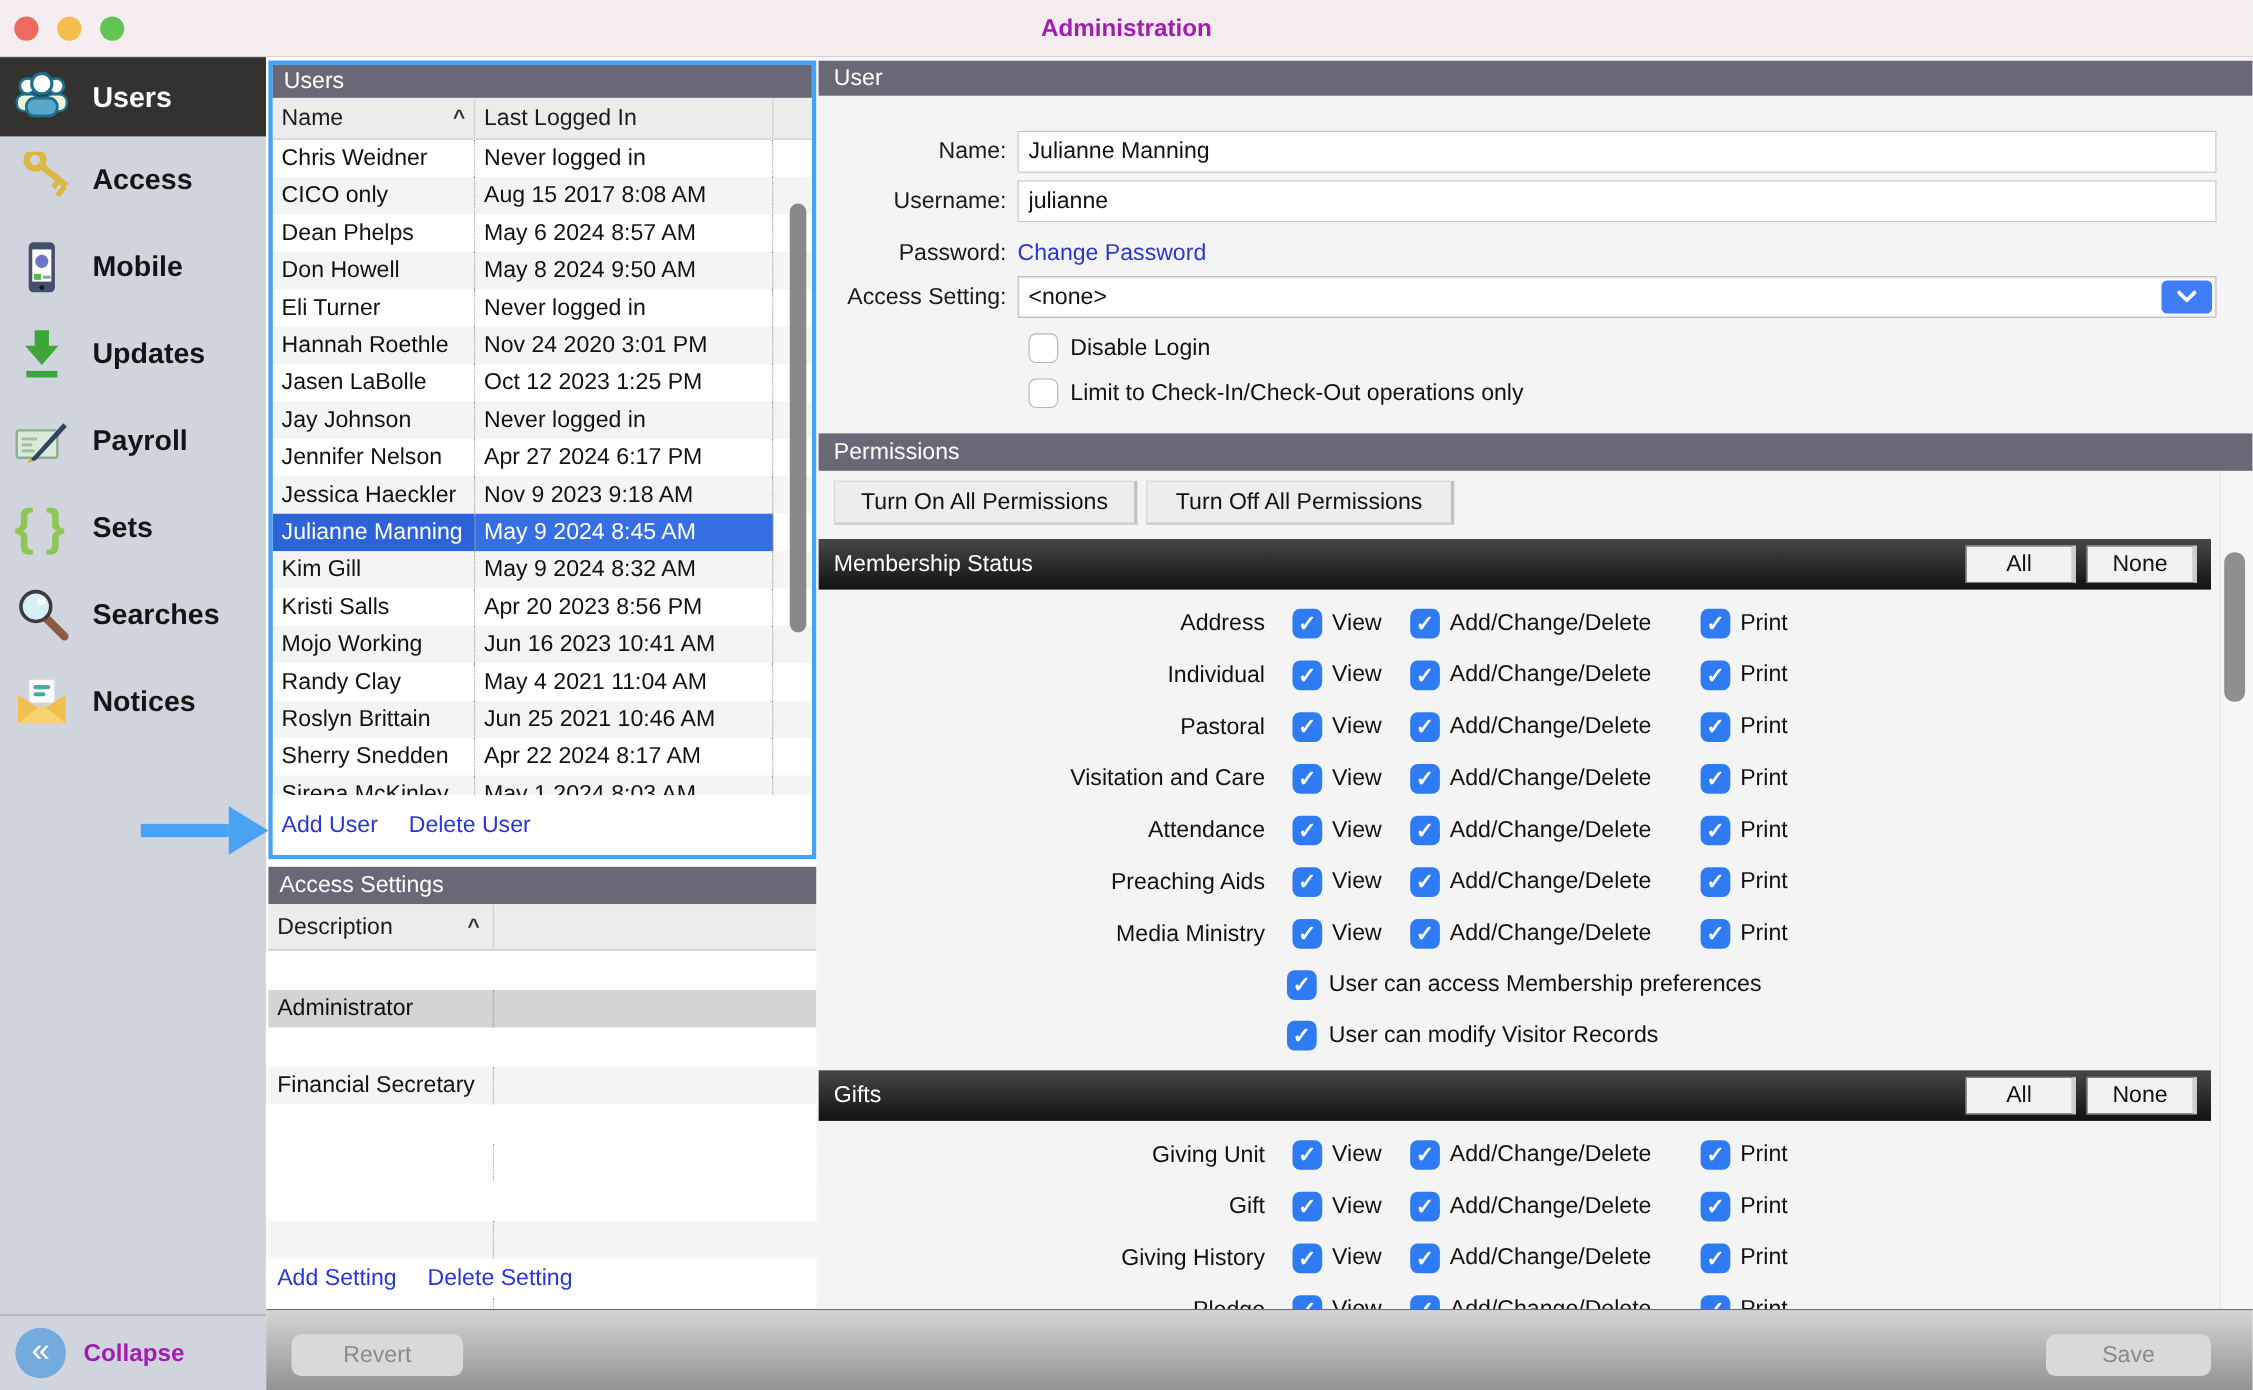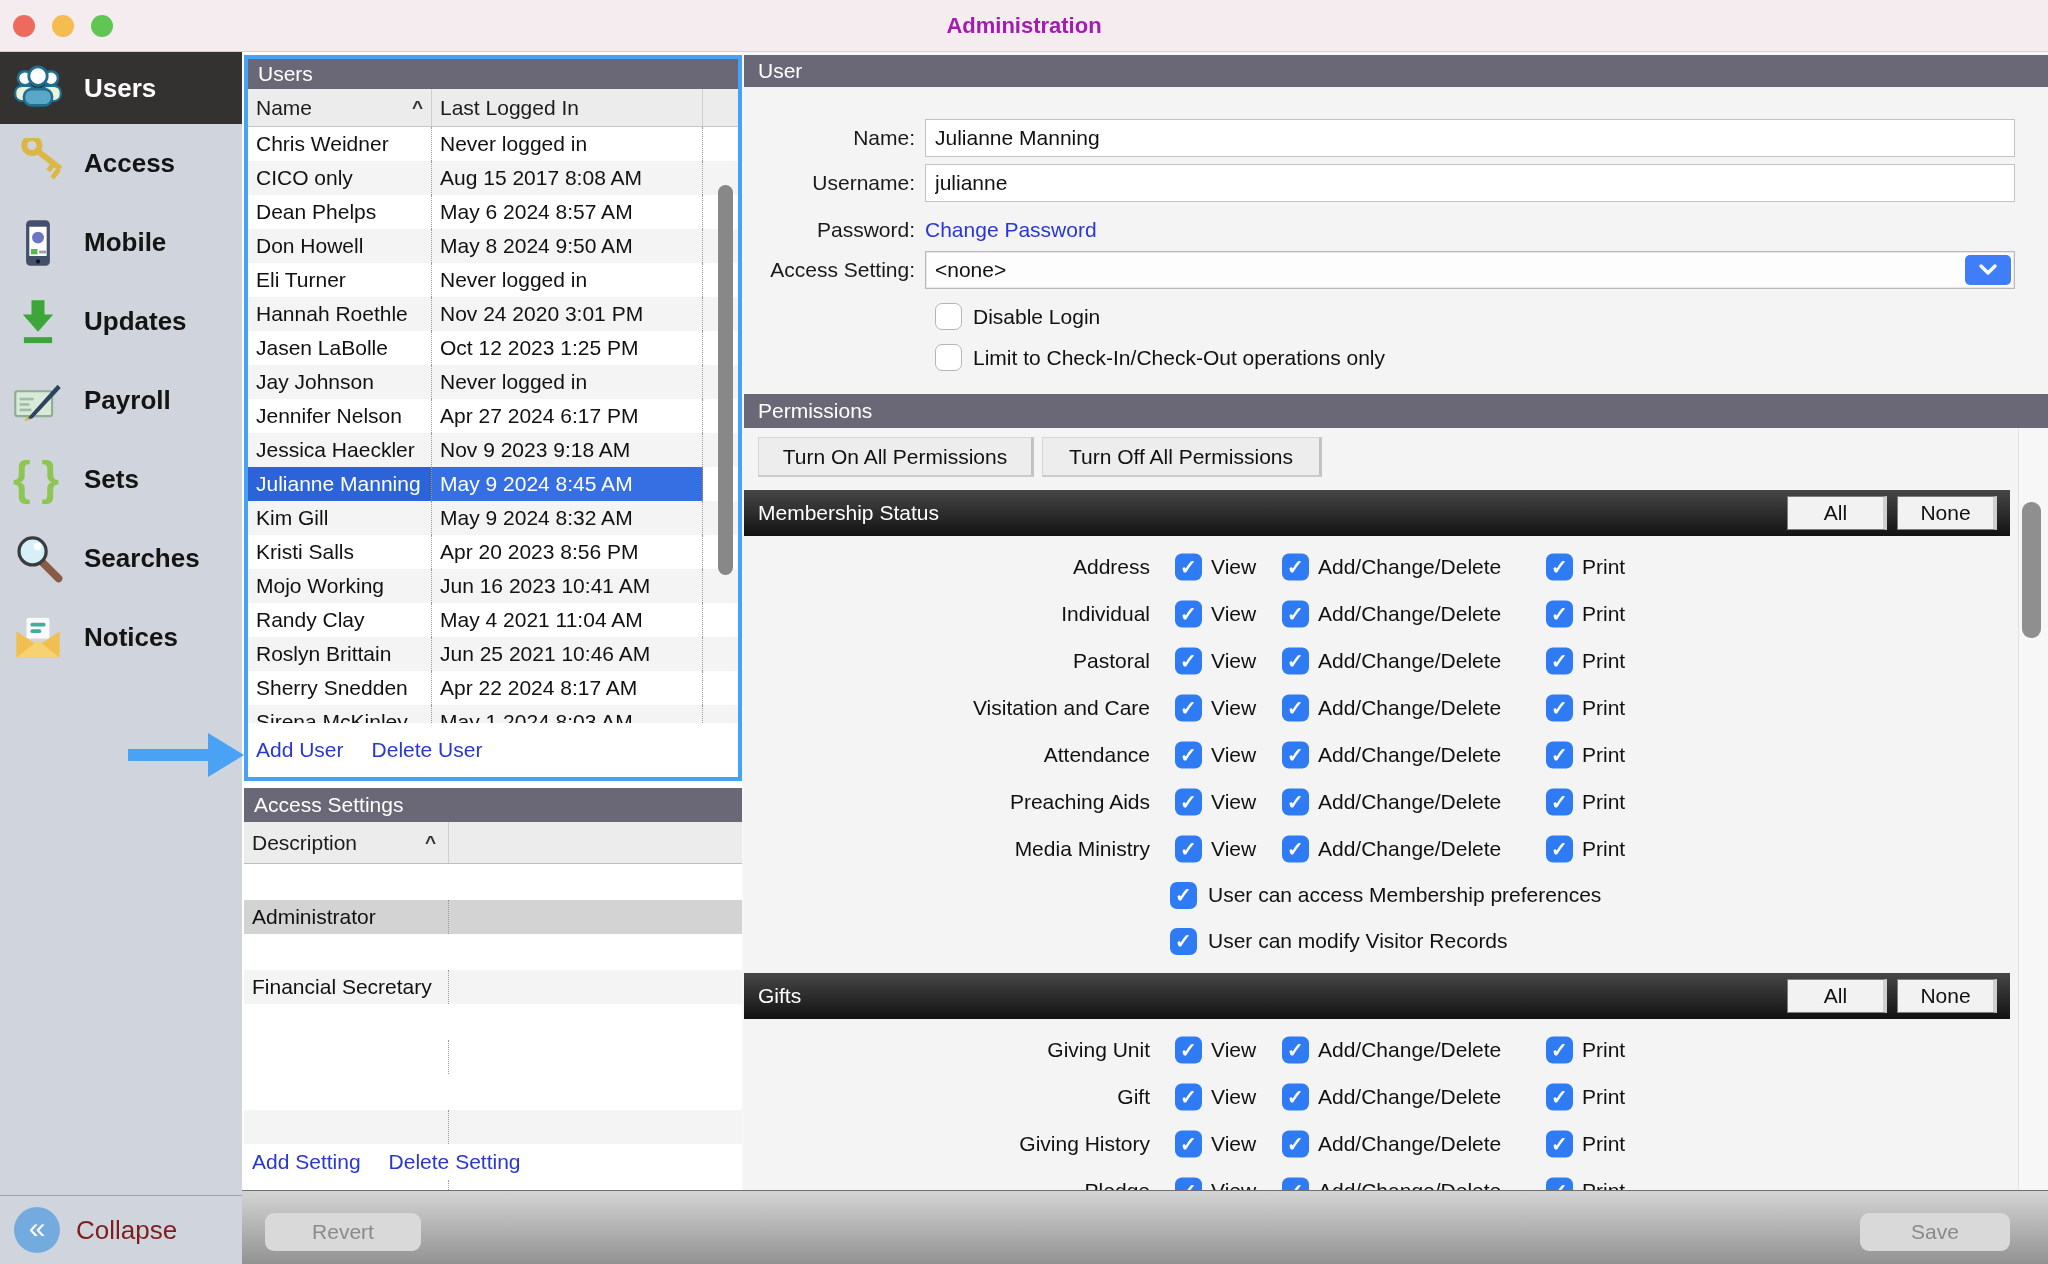--- a/index.html
+++ b/index.html
@@ -15,21 +15,21 @@
 
   
   .sidebar { position:absolute; left:0; top:52px; width:242px; bottom:0; background:#cfd4dd; }
   .side-item { height:79px; display:flex; align-items:center; padding-left:12px; gap:20px; cursor:default; }
   .side-item.selected { height:72px; background:#343230; }
   .side-icon { width:52px; height:52px; display:flex; align-items:center; justify-content:center; flex:0 0 52px; }
   .side-label { font-size:26px; font-weight:bold; color:#141414; }
   .side-item.selected .side-label { color:#ffffff; }
   .collapse-row { position:absolute; left:0; right:0; bottom:0; height:69px; border-top:1px solid #a3a3a3; display:flex; align-items:center; padding-left:14px; gap:16px; }
   .collapse-circle { width:46px; height:46px; border-radius:50%; background:#74abdf; color:#fff; font-size:30px; display:flex; align-items:center; justify-content:center; padding-bottom:4px; }
-  .collapse-label { font-size:26px; font-weight:normal; color:#7f1d1d; }
+  .collapse-label { font-size:22px; font-weight:bold; color:#a21caf; }
 
   
   .main { position:absolute; left:242px; top:52px; right:0; bottom:0; background:#f6f6f6; }
   .left-col { position:absolute; left:0; top:0; width:500px; bottom:74px; background:#ffffff; }
 
   
   .users-panel { position:absolute; left:2px; top:3px; width:498px; height:726px; border:4px solid #47a1f4; background:#fff; }
   .panel-header { height:30px; background:#6a6876; color:#fff; font-size:21px; display:flex; align-items:center; padding-left:10px; }
   .thead { height:38px; background:#ececec; border-bottom:1px solid #c6c6c6; display:flex; font-size:21px; color:#1c1c1c; }
   .thead .hc { display:flex; align-items:center; padding-left:8px; }

